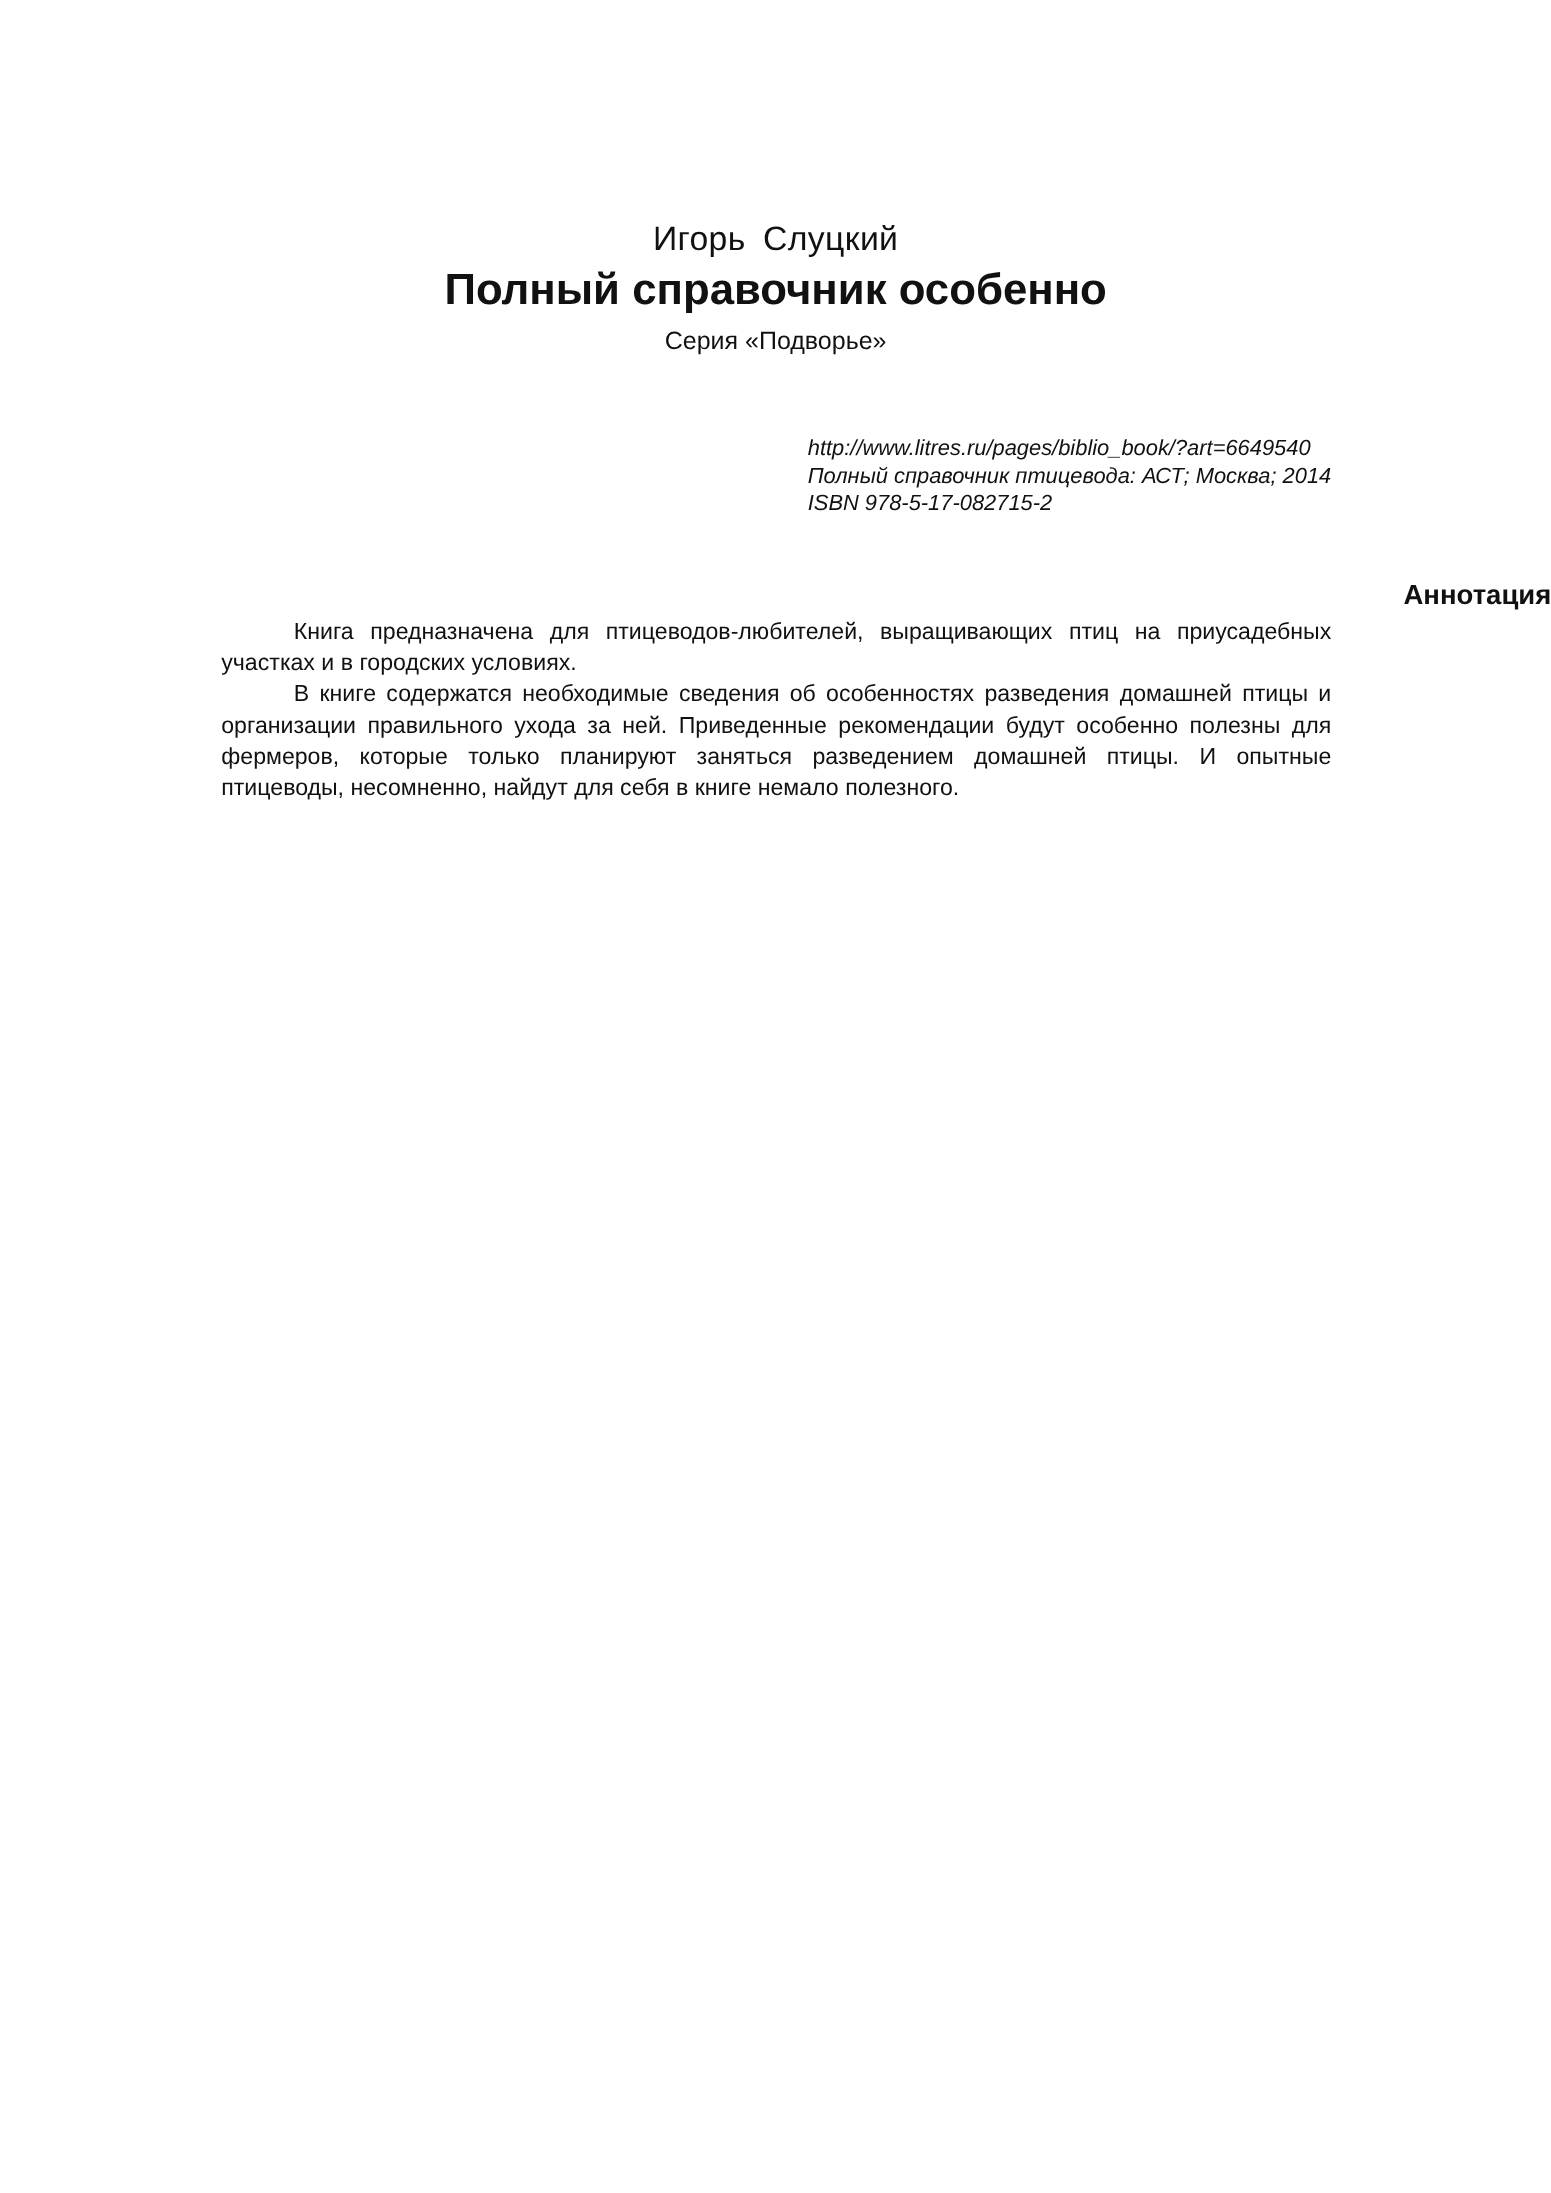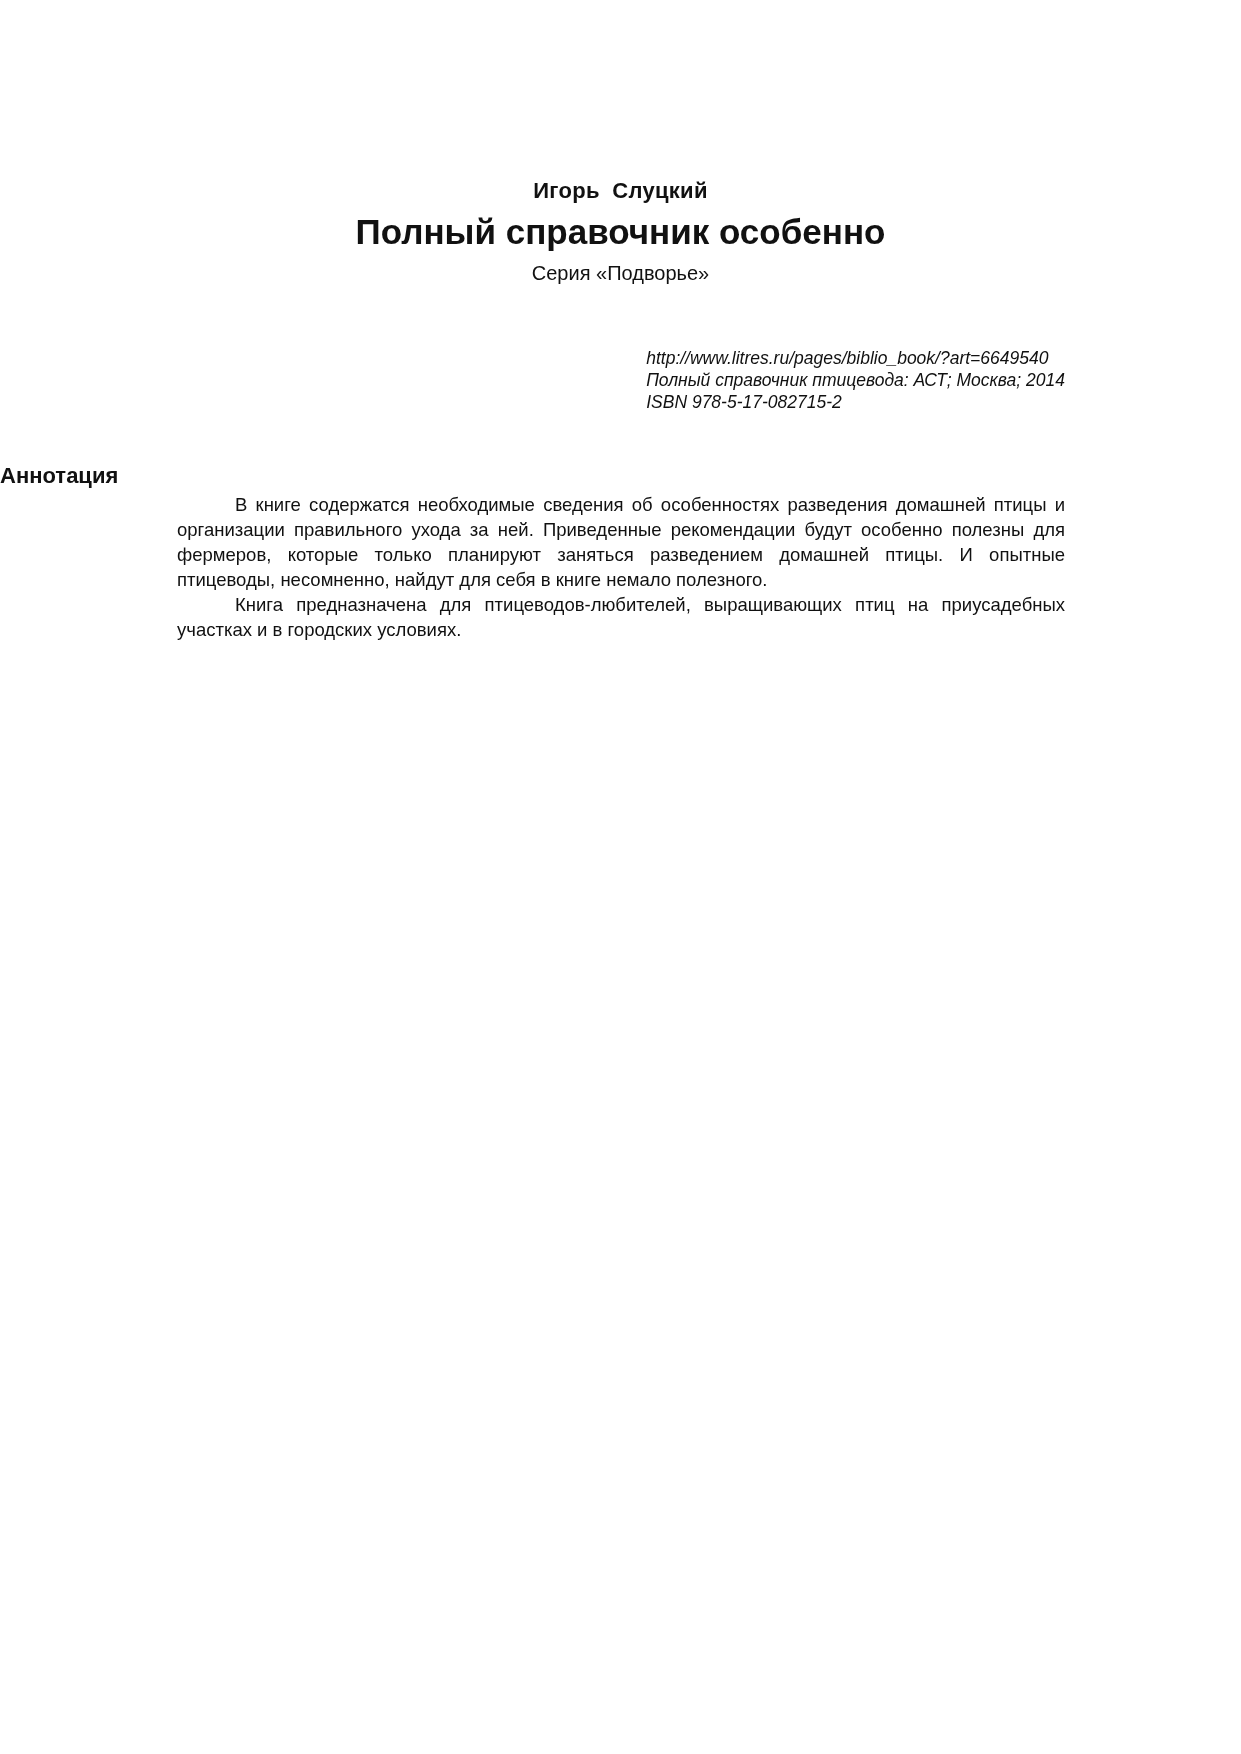--- a/index.html
+++ b/index.html
@@ -1,38 +1,38 @@
 <!DOCTYPE html>
 <html><head>
   <meta charset="utf-8">
   <style>
     html, body { margin: 0; padding: 0; background: #ffffff; }
     body { width: 1241px; height: 1754px; position: relative; overflow: hidden;
            font-family: "Liberation Sans", sans-serif; color: #111111; }
     .header { position: absolute; left: 0; width: 1241px; text-align: center; }
-    .author { top: 174px; font-size: 22px; font-weight: bold; letter-spacing: 0.3px; word-spacing: 6px; line-height: 34px; }
+    .author { top: 174px; font-size: 27px; font-weight: normal; letter-spacing: 0.3px; word-spacing: 6px; line-height: 34px; }
     .title { top: 210px; font-size: 35px; font-weight: bold; line-height: 44px; }
     .series { top: 254px; font-size: 20px; line-height: 38px; }
     .meta { position: absolute; right: 176px; top: 347px; text-align: left; font-style: italic; font-size: 17.5px; line-height: 22px; }
     .meta div { white-space: nowrap; }
-    .annotation-heading { position: absolute; left: 0; width: 1241px; top: 462px; text-align: left; font-size: 22px; font-weight: bold; line-height: 28px; }
+    .annotation-heading { position: absolute; left: 0; width: 1241px; top: 462px; text-align: right; font-size: 22px; font-weight: bold; line-height: 28px; }
     .annotation { position: absolute; left: 177px; width: 888px; top: 492px; font-size: 18.5px; line-height: 25px; }
     .annotation p { margin: 0; text-align: justify; text-indent: 58px; }
   </style>
 </head>
 <body>
 
 <div class="header author">Игорь  Слуцкий</div>
 <div class="header title">Полный справочник особенно</div>
 <div class="header series">Серия «Подворье»</div>
 
 <div class="meta">
   <div>http://www.litres.ru/pages/biblio_book/?art=6649540</div>
   <div>Полный справочник птицевода: АСТ; Москва; 2014</div>
   <div>ISBN 978-5-17-082715-2</div>
 </div>
 
 <div class="annotation-heading">Аннотация</div>
 
 <div class="annotation">
+  <p>Книга предназначена для птицеводов-любителей, выращивающих птиц на приусадебных участках и в городских условиях.</p>
   <p>В книге содержатся необходимые сведения об особенностях разведения домашней птицы и организации правильного ухода за ней. Приведенные рекомендации будут особенно полезны для фермеров, которые только планируют заняться разведением домашней птицы. И опытные птицеводы, несомненно, найдут для себя в книге немало полезного.</p>
-  <p>Книга предназначена для птицеводов-любителей, выращивающих птиц на приусадебных участках и в городских условиях.</p>
 </div>
 
 </body></html>

